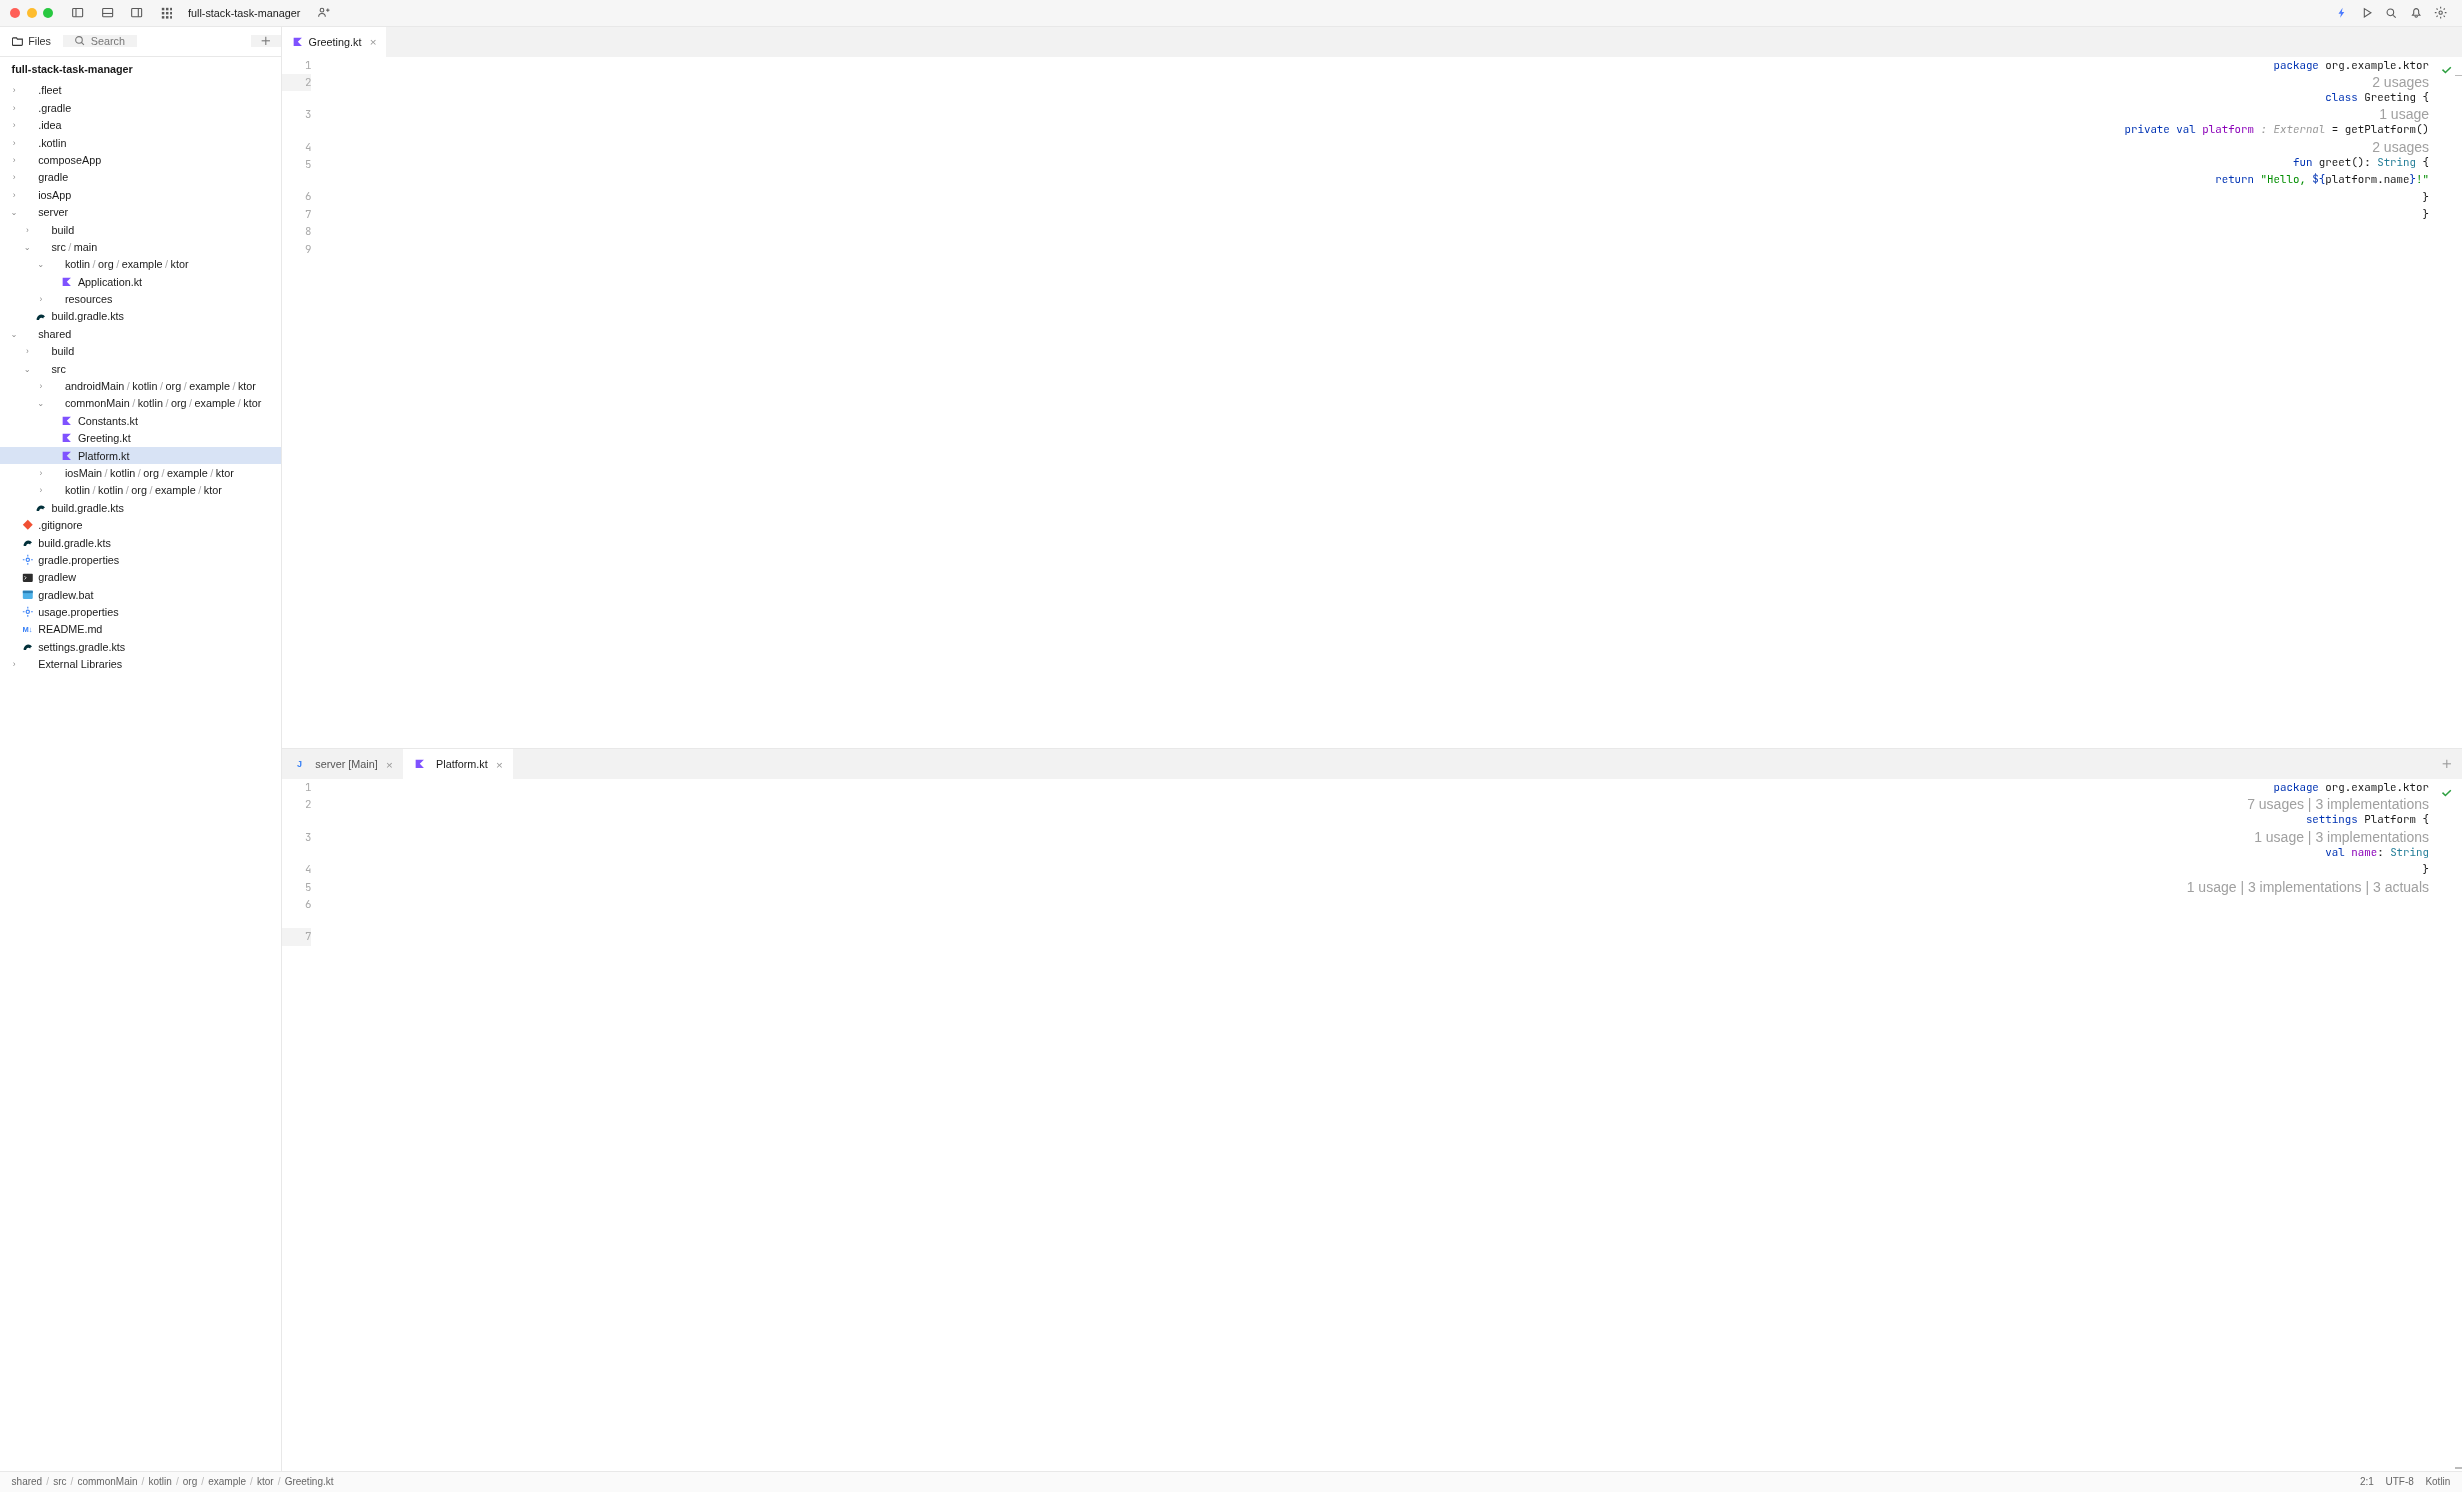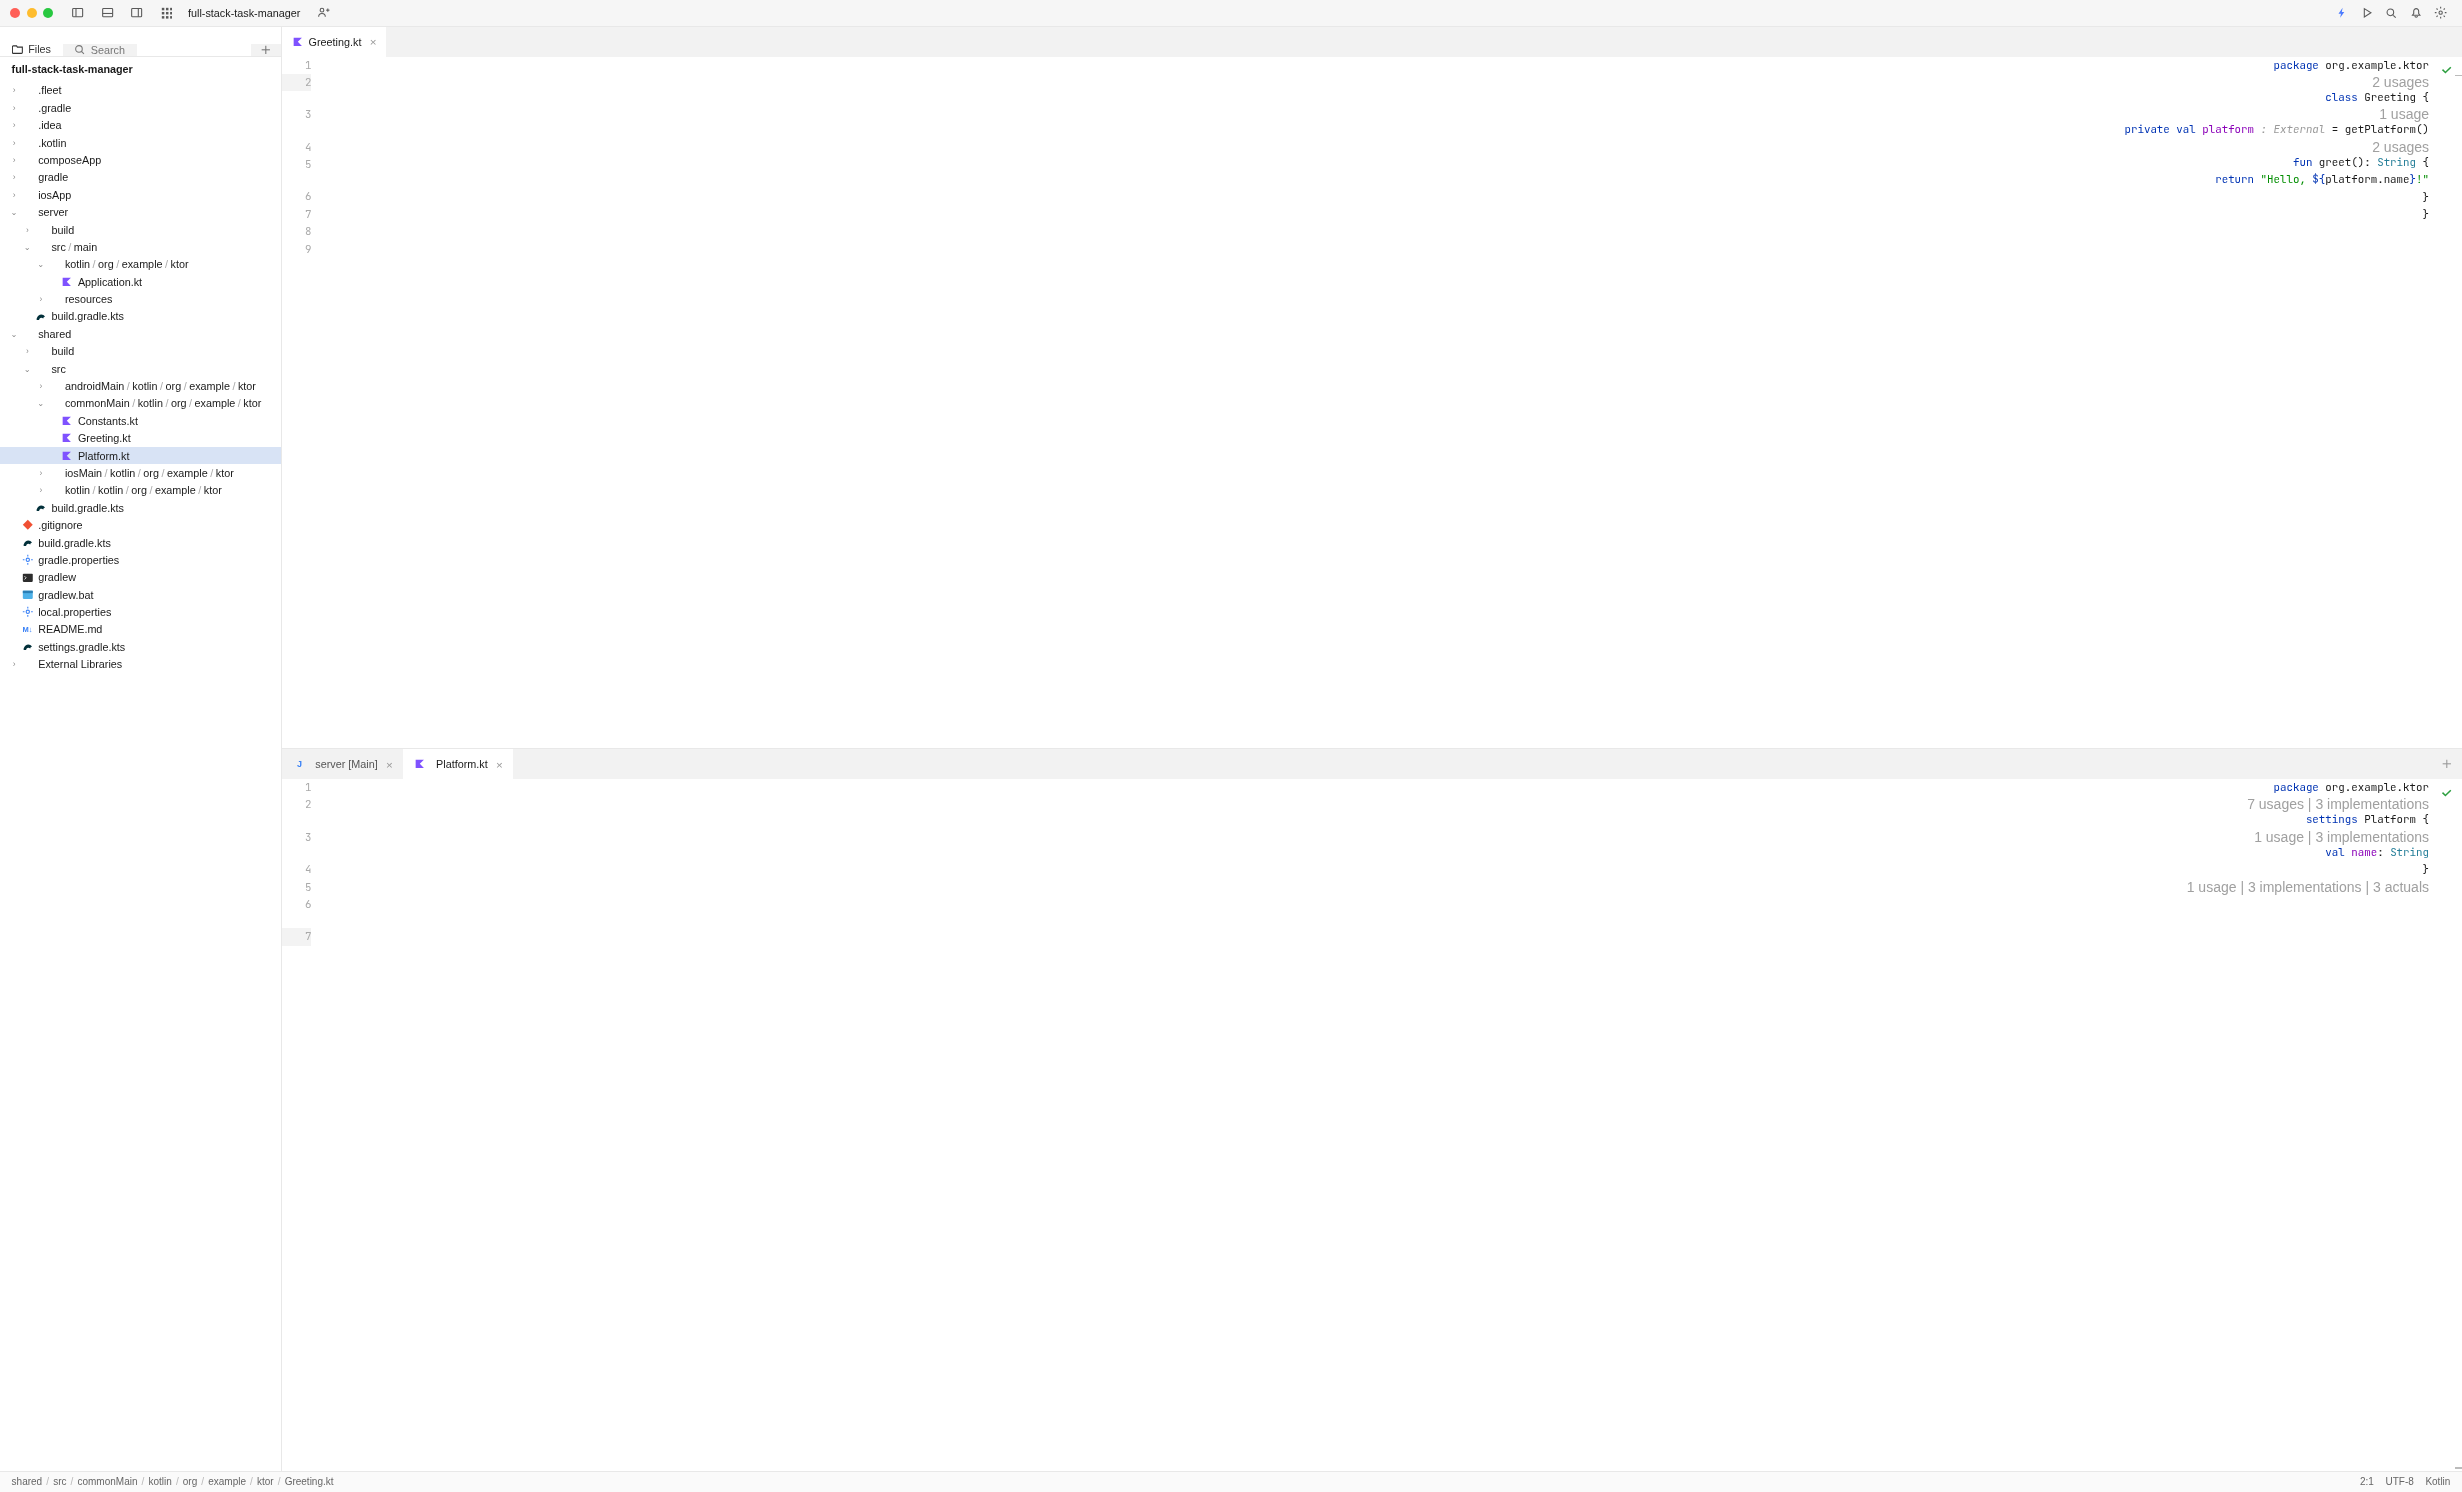--- a/index.html
+++ b/index.html
@@ -48,21 +48,21 @@
   width: 282px;
   border-right: 0.8px solid #e8e8e8;
   display: flex;
   flex-direction: column;
   background: #fff;
 }
 .sidebar-tabs {
   display: flex;
   height: 30px;
   border-bottom: 0.8px solid #e8e8e8;
-  align-items: flex-end;
+  align-items: center;
 }
 .sidebar-tab {
   display: flex; align-items: center; gap: 5px;
   padding: 0 11.6px;
   font-size: 10.8px;
   color: #333;
   cursor: pointer;
 }
 .sidebar-tab.active {
   border-bottom: 1.7px solid transparent;
@@ -606,21 +606,21 @@
         </div>
         <div class="tree-row">
           <span class="tree-indent" style="width:8.3px"></span>
           <span class="tree-chevron"></span>
           <span class="tree-icon">
             <svg width="11.6" height="11.6" viewBox="0 0 14 14" fill="none" stroke="#3b82f6" stroke-width="1.3">
               <circle cx="7" cy="7" r="2"></circle>
               <path d="M7 1v2M7 11v2M1 7h2M11 7h2"></path>
             </svg>
           </span>
-          <span>local.properties</span>
+          <span>usage.properties</span>
         </div>
         <div class="tree-row">
           <span class="tree-indent" style="width:8.3px"></span>
           <span class="tree-chevron"></span>
           <span class="tree-icon">
             <span style="font-size:7.5px;font-weight:700;color:#3b82f6;">M↓</span>
           </span>
           <span>README.md</span>
         </div>
         <div class="tree-row">

